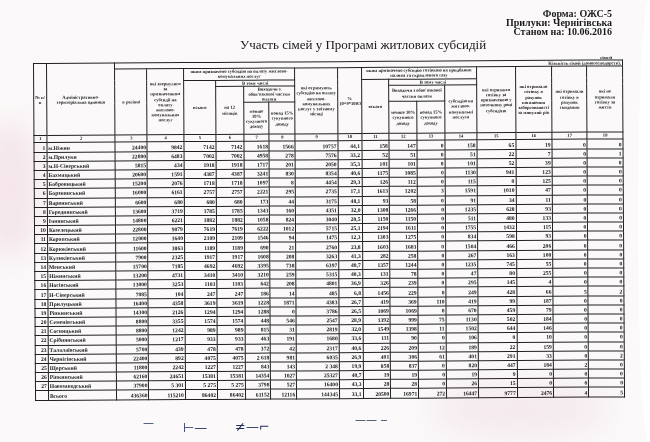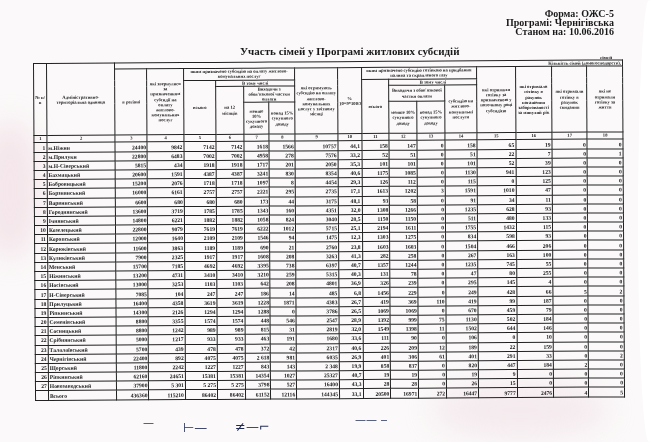--- a/index.html
+++ b/index.html
@@ -12,22 +12,22 @@
   }
   .stain { position:absolute; border-radius:50%; filter:blur(14px); opacity:.35; }
   .st1 { left:-20px; top:120px; width:60px; height:140px; background:#e8c3cf; }
   .st2 { left:430px; top:380px; width:180px; height:60px; background:#ead2db; }
   .st3 { right:-10px; top:0; width:22px; height:442px; background:#fff; opacity:1; filter:none; }
   .form-meta {
     position:absolute; left:506px; top:9px;
     font-size:10px; font-weight:bold; line-height:9px; text-align:right;
   }
   .doc-title {
-    position:absolute; left:240px; top:45px;
-    font-size:11px; font-weight:bold;
+    position:absolute; left:240px; top:37px;
+    font-size:13px; font-weight:normal;
   }
   .unit {
     position:absolute; left:600px; top:55px; font-size:5px; font-weight:bold;
   }
   table.grid {
     position:absolute; left:33px; top:63px;
     border-collapse:collapse;
     table-layout:fixed;
     width:590px;
     transform: rotate(-0.35deg);
@@ -56,21 +56,21 @@
 </style>
 </head>
 <body>
 
 <div class="stain st1"></div>
 <div class="stain st2"></div>
 <div class="stain st3"></div>
 
 <div class="form-meta">
   <div>Форма: ОЖС-5</div>
-  <div>Програмі: Чернігівська</div>
+  <div>Прилуки: Чернігівська</div>
   <div>Станом на: 10.06.2016</div>
 </div>
 
 <div class="doc-title">Участь сімей у Програмі житлових субсидій</div>
 <div class="unit">сімей</div>
 
 <table class="grid">
   <colgroup>
     <col style="width:12px">
       <col style="width:64px">

